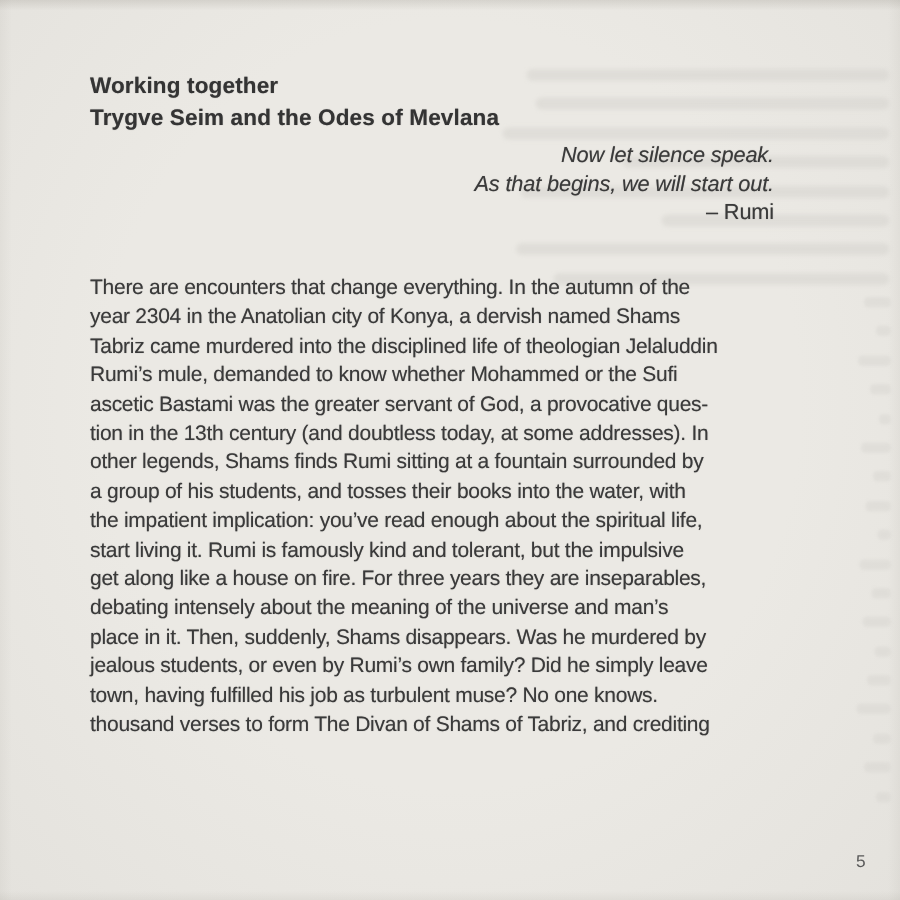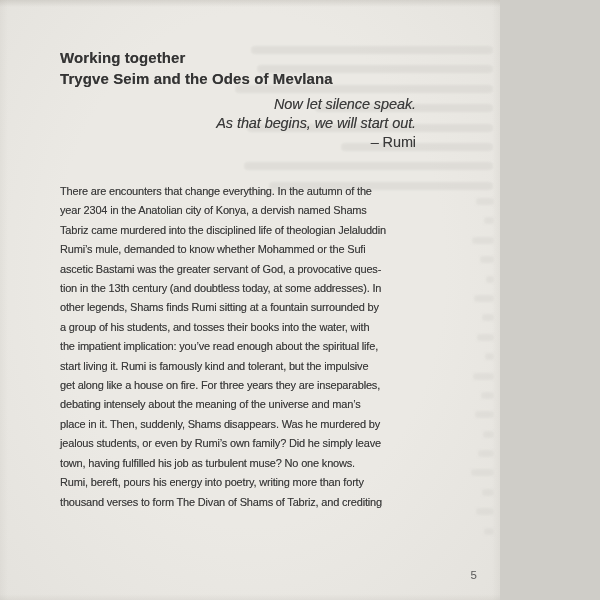--- a/index.html
+++ b/index.html
@@ -1,18 +1,18 @@
 <!DOCTYPE html>
 <html><head>
 <meta charset="utf-8">
 <style>
   html, body { margin: 0; padding: 0; background: #cfcdc8; }
   .page {
     position: relative;
-    width: 500px;
+    width: 600px;
     height: 600px;
     background-color: #e9e7e2;
     background-image:
       linear-gradient(180deg, rgba(140,135,125,0.22) 0px, rgba(140,135,125,0) 7px),
       linear-gradient(0deg, rgba(140,135,125,0.10) 0px, rgba(140,135,125,0) 6px),
       linear-gradient(90deg, rgba(140,135,125,0.08) 0px, rgba(140,135,125,0) 8px),
       linear-gradient(270deg, rgba(140,135,125,0.08) 0px, rgba(140,135,125,0) 8px),
       radial-gradient(ellipse at 50% 45%, #ebe9e4 55%, #e4e2dd 100%);
     overflow: hidden;
     font-family: "Liberation Sans", "DejaVu Sans", sans-serif;
@@ -46,21 +46,21 @@
     position: absolute; top: 95px; right: 84px;
     text-align: right; font-style: italic;
     font-size: 14.5px; line-height: 18.6px;
     color: #3a3a3a; letter-spacing: -0.1px;
     text-shadow: 0 0 0.6px rgba(58,58,58,0.5);
     white-space: nowrap;
   }
   .epigraph .ep-attr { font-style: normal; margin-top: 1px; }
   .body-text {
     position: absolute; left: 60px; top: 182px;
-    font-size: 11px; line-height: 19.4px;
+    font-size: 14px; line-height: 19.4px;
     letter-spacing: -0.18px; color: #3a3a3a;
     text-shadow: 0 0 0.6px rgba(58,58,58,0.5);
     white-space: nowrap;
   }
   .italic { }
   .page-number {
     position: absolute; top: 569px; right: 23px;
     font-size: 11.5px; color: #595959;
   }
 </style>
@@ -121,19 +121,18 @@
     <div class="line">tion in the 13th century (and doubtless today, at some addresses). In</div>
     <div class="line">other legends, Shams finds Rumi sitting at a fountain surrounded by</div>
     <div class="line">a group of his students, and tosses their books into the water, with</div>
     <div class="line">the impatient implication: you’ve read enough about the spiritual life,</div>
     <div class="line">start living it. Rumi is famously kind and tolerant, but the impulsive</div>
     <div class="line">get along like a house on fire. For three years they are inseparables,</div>
     <div class="line">debating intensely about the meaning of the universe and man’s</div>
     <div class="line">place in it. Then, suddenly, Shams disappears. Was he murdered by</div>
     <div class="line">jealous students, or even by Rumi’s own family? Did he simply leave</div>
     <div class="line">town, having fulfilled his job as turbulent muse? No one knows.</div>
-    <div class="line">Rumi, bereft, pours his energy into poetry, writing more than forty</div>
     <div class="line"><span>thousand verses to form </span><span class="italic">The Divan of Shams of Tabriz,</span><span> and crediting</span></div>
   </div>
 
   <div class="page-number">5</div>
 
 </div>
 
 </body></html>

